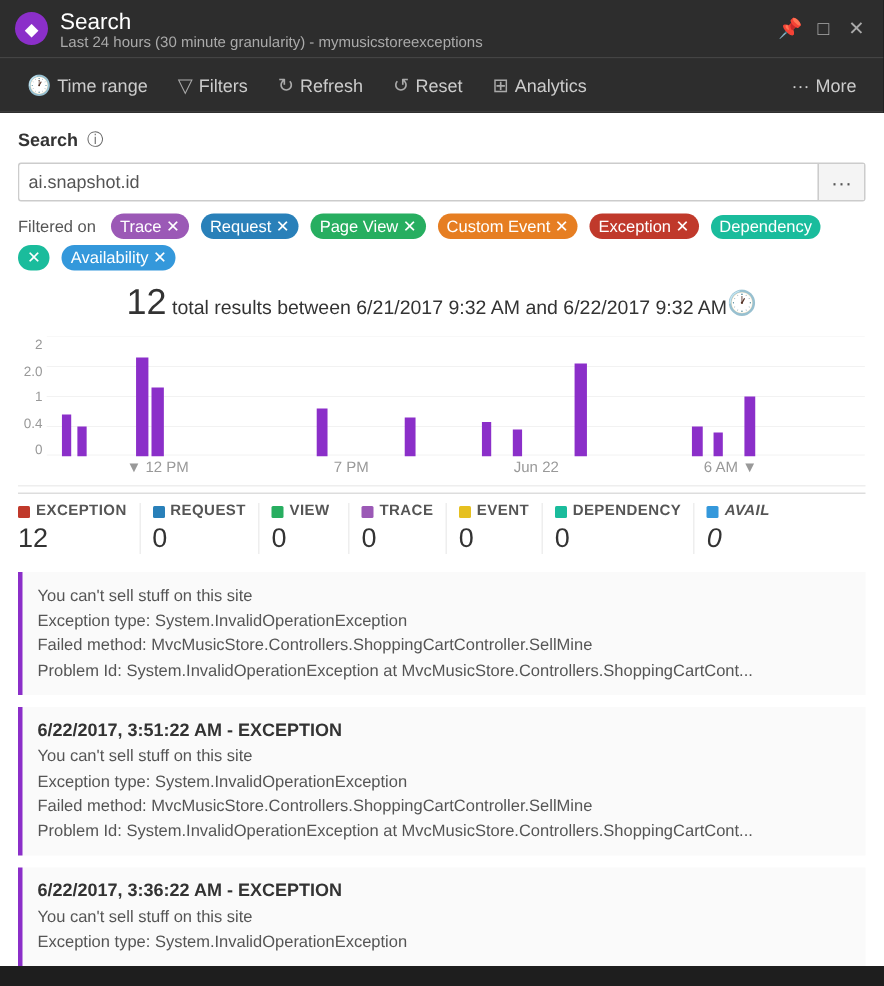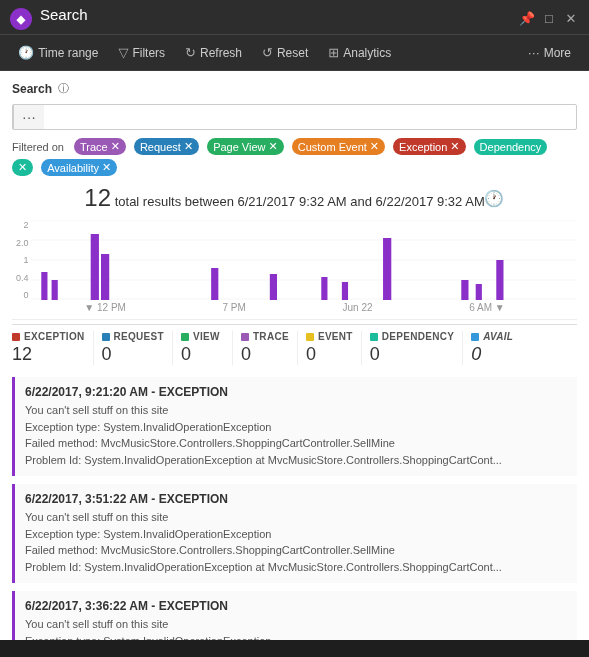--- a/index.html
+++ b/index.html
@@ -287,20 +287,21 @@
     .main::-webkit-scrollbar-thumb { background: #ccc; }
   </style>
 </head>
 <body>
 
 <div class="title-bar">
   <div class="title-bar-left">
     <div class="app-icon">◆</div>
     <div class="title-text">
       <h1>Search</h1>
+      <div class="title-subtitle">Last 24 hours (30 minute granularity) - mymusicstoreexceptions</div>
     </div>
   </div>
   <div class="title-bar-right">
     <div class="win-btn">📌</div>
     <div class="win-btn">□</div>
     <div class="win-btn">✕</div>
   </div>
 </div>
 
 <div class="toolbar">
@@ -330,20 +331,21 @@
   </div>
 </div>
 
 <div class="main">
 
   <div class="search-row">
     <span class="search-label">Search</span>
     <span class="search-info">ⓘ</span>
   </div>
   <div class="search-input-wrap">
+    <input class="search-input" type="text" value="ai.snapshot.id" style="">
     <div class="search-more-btn">···</div>
   </div>
 
   <div class="filter-row">
     <span class="filter-label">Filtered on</span>
     <span class="chip chip-trace">Trace <span class="chip-close">✕</span></span>
     <span class="chip chip-request">Request <span class="chip-close">✕</span></span>
     <span class="chip chip-pageview">Page View <span class="chip-close">✕</span></span>
     <span class="chip chip-custom">Custom Event <span class="chip-close">✕</span></span>
     <span class="chip chip-exception">Exception <span class="chip-close">✕</span></span>
@@ -452,25 +454,20 @@
     <div class="legend-item">
       <div class="legend-color-label">
         <div class="legend-dot" style="background:#3498db;"></div>
         <span>AVAIL</span>
       </div>
       <div class="legend-count">0</div>
     </div>
   </div>
 
   <div class="result-item">
-    <div class="result-header">
-      <span>6/22/2017, 9:21:20 AM</span>
-      <span> - </span>
-      <span>EXCEPTION</span>
-    </div>
     <div class="result-line">You can't sell stuff on this site</div>
     <div class="result-line">Exception type: System.InvalidOperationException</div>
     <div class="result-line">Failed method: MvcMusicStore.Controllers.ShoppingCartController.SellMine</div>
     <div class="result-line">Problem Id: System.InvalidOperationException at MvcMusicStore.Controllers.ShoppingCartCont...</div>
   </div>
 
   <div class="result-item">
     <div class="result-header">
       <span>6/22/2017, 3:51:22 AM</span>
       <span> - </span>

